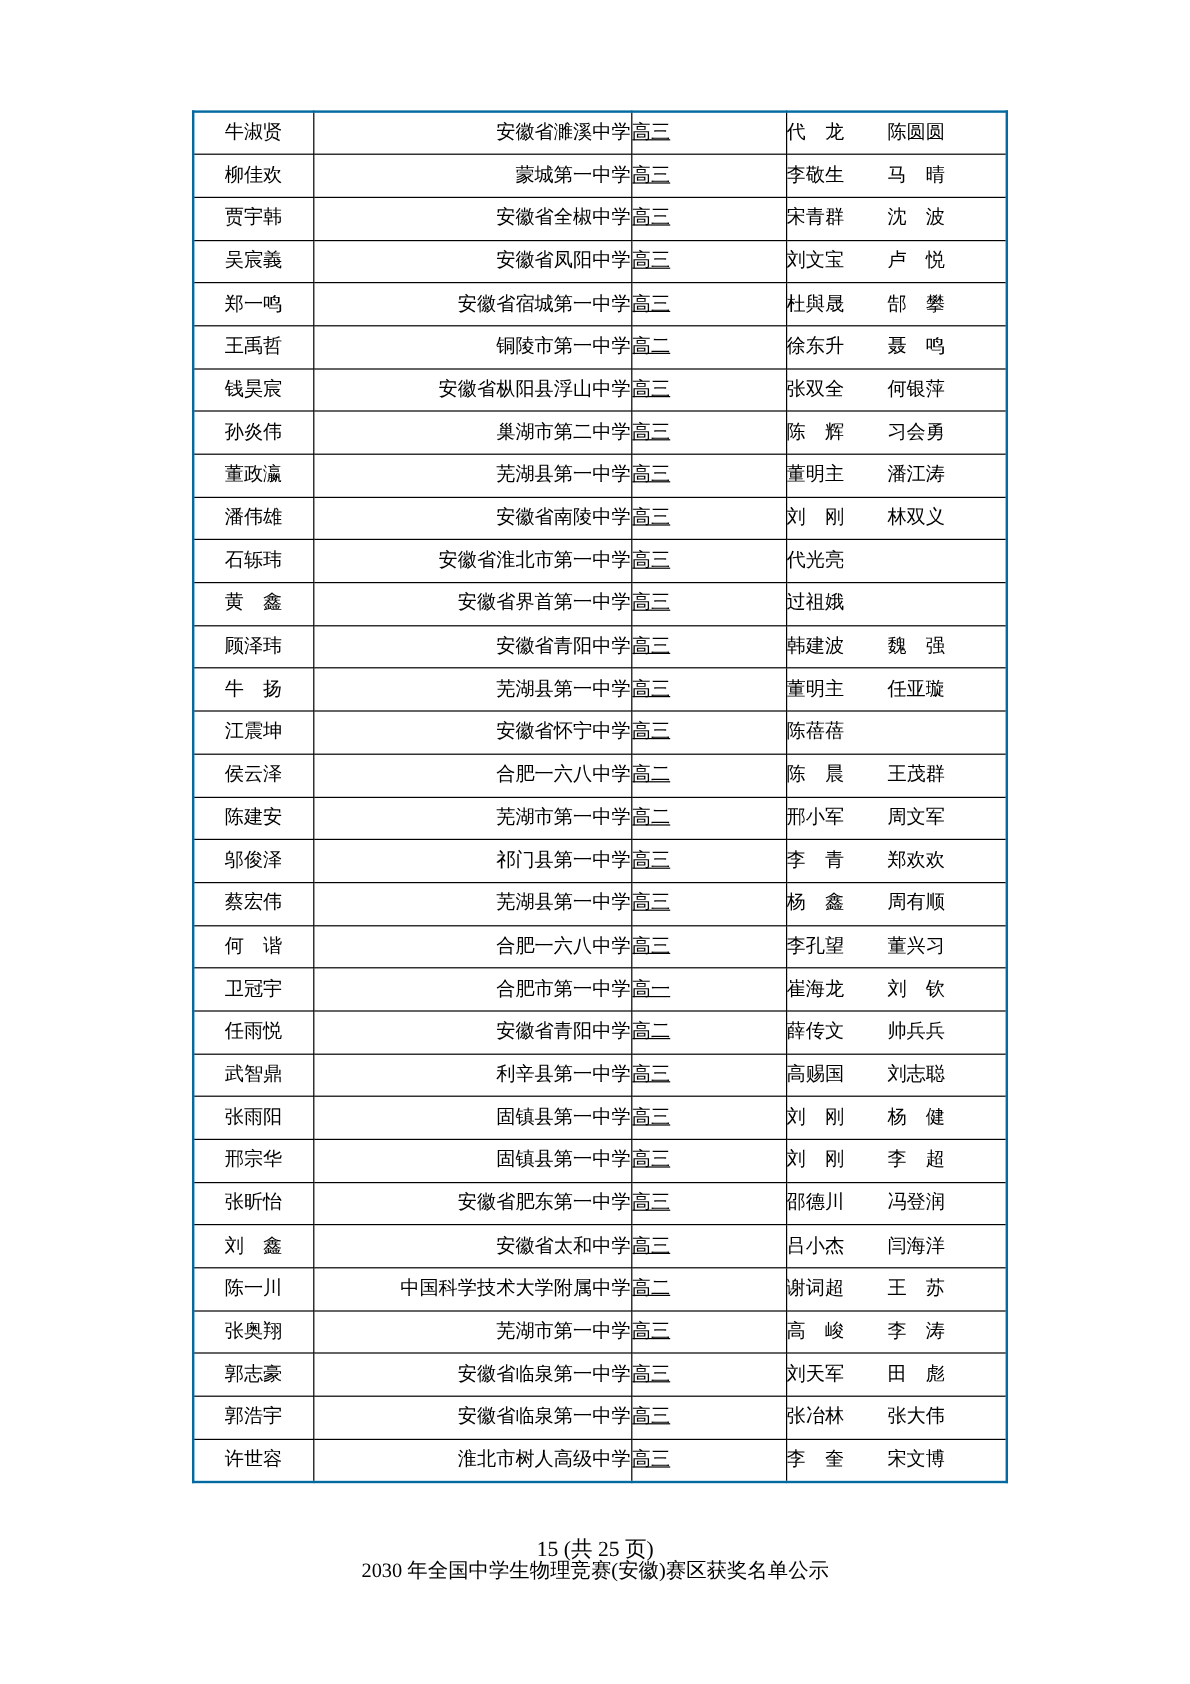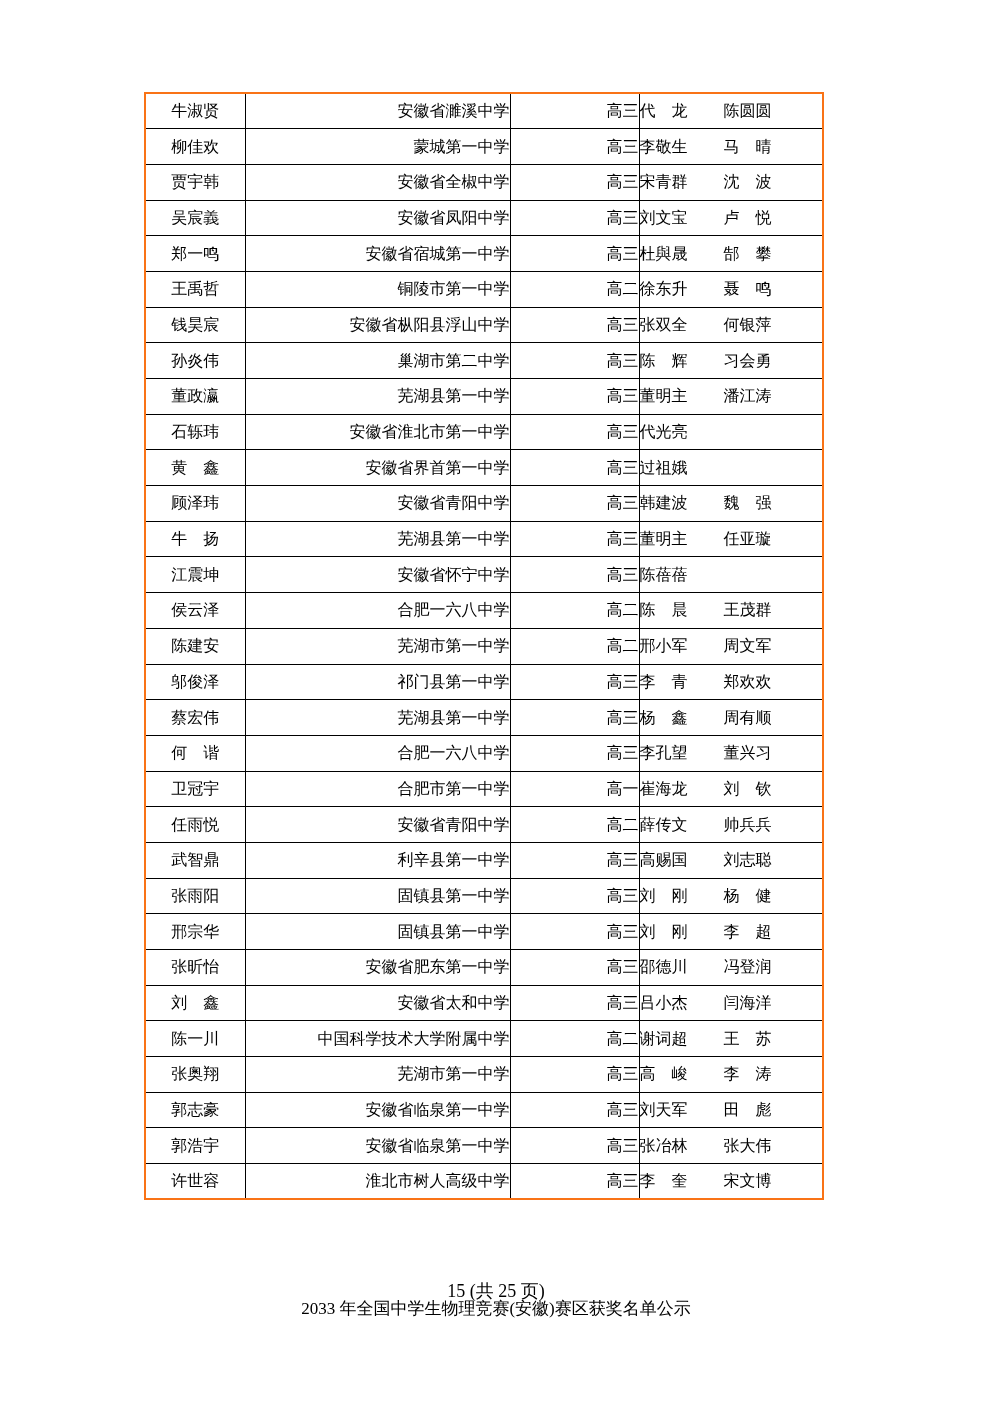--- a/index.html
+++ b/index.html
@@ -14,45 +14,45 @@
     font-family: "Liberation Serif", serif;
     color: #000000;
   }
   .sheet {
     position: absolute;
     inset: 0;
     background: #ffffff;
   }
   table.awards {
     position: absolute;
-    left: 144px;
+    left: 160px;
     top: 92px;
     width: 678px;
     border-collapse: collapse;
     table-layout: fixed;
-    border: 2px solid #f97316;
+    border: 2px solid #0369a1;
   }
   table.awards td {
     border: 1px solid #000000;
     font-size: 16px;
     line-height: 1;
     padding: 0;
     overflow: hidden;
     white-space: nowrap;
   }
   table.awards tr {
     height: 35.7px;
   }
   col.col-name    { width: 100px; }
   col.col-school  { width: 265px; }
   col.col-grade   { width: 129px; }
   col.col-teacher { width: 184px; }
   td.c-name  { text-align: center; }
   td.c-school{ text-align: right; padding-left: 14px; }
-  td.c-grade { text-align: right; }
+  td.c-grade { text-align: left; text-decoration: underline; }
   td.c-teachers { text-align: left; padding-left: 10px; }
   .t1 {
     display: inline-block;
     min-width: 84px;
   }
   .t2 {
     display: inline-block;
   }
   .page-number {
     position: absolute;
@@ -140,20 +140,26 @@
     <td class="c-teachers"><span class="t1">陈　辉</span><span class="t2">习会勇</span></td>
   </tr>
 
   <tr>
     <td class="c-name">董政瀛</td>
     <td class="c-school">芜湖县第一中学</td>
     <td class="c-grade">高三</td>
     <td class="c-teachers"><span class="t1">董明主</span><span class="t2">潘江涛</span></td>
   </tr>
 
+  <tr>
+    <td class="c-name">潘伟雄</td>
+    <td class="c-school">安徽省南陵中学</td>
+    <td class="c-grade">高三</td>
+    <td class="c-teachers"><span class="t1">刘　刚</span><span class="t2">林双义</span></td>
+  </tr>
 
   <tr>
     <td class="c-name">石轹玮</td>
     <td class="c-school">安徽省淮北市第一中学</td>
     <td class="c-grade">高三</td>
     <td class="c-teachers"><span class="t1">代光亮</span><span class="t2"></span></td>
   </tr>
 
   <tr>
     <td class="c-name">黄　鑫</td>
@@ -300,15 +306,15 @@
     <td class="c-name">许世容</td>
     <td class="c-school">淮北市树人高级中学</td>
     <td class="c-grade">高三</td>
     <td class="c-teachers"><span class="t1">李　奎</span><span class="t2">宋文博</span></td>
   </tr>
 </tbody>
   </table>
 
   <div class="page-number">15 (共 25 页)</div>
 
-  <div class="doc-title">2033 年全国中学生物理竞赛(安徽)赛区获奖名单公示</div>
+  <div class="doc-title">2030 年全国中学生物理竞赛(安徽)赛区获奖名单公示</div>
 
 </div>
 
 </body></html>

